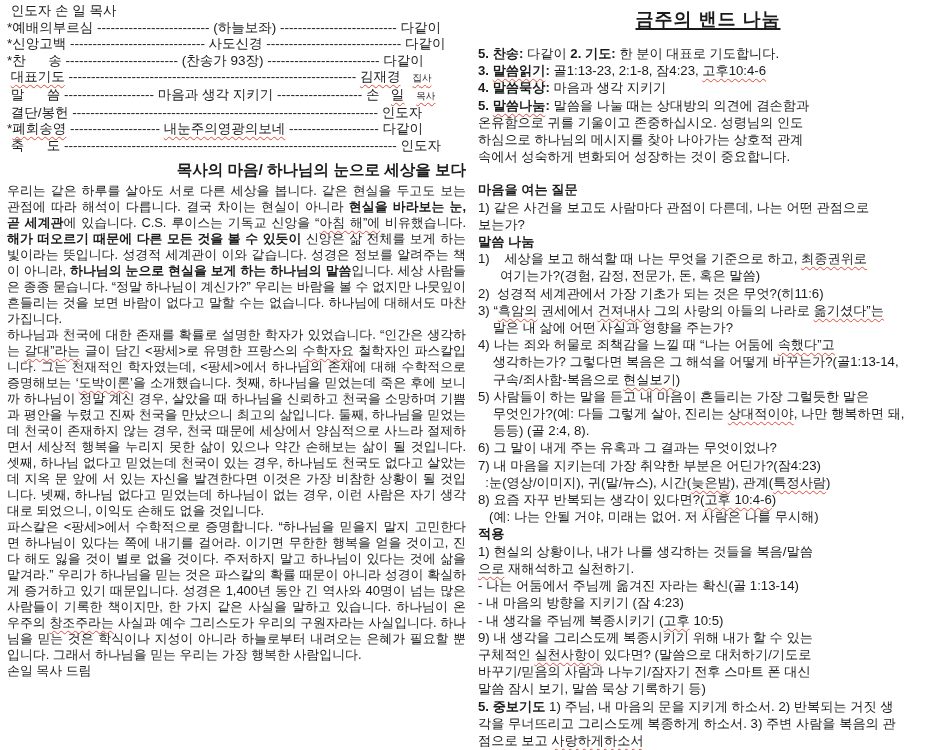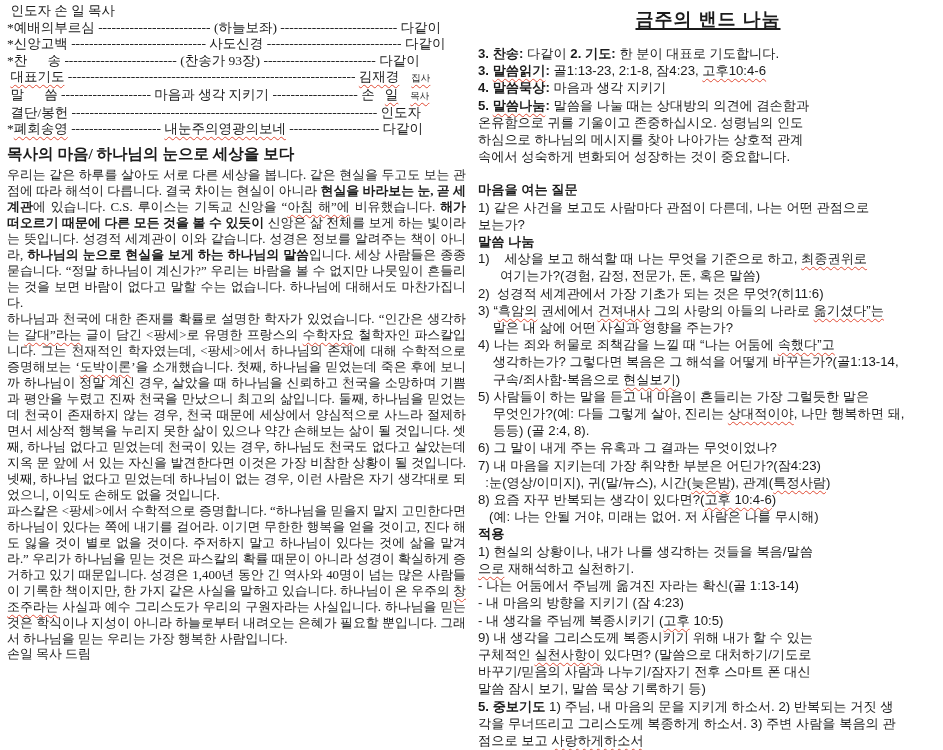--- a/index.html
+++ b/index.html
@@ -2,26 +2,26 @@
 <html><head>
 <meta charset="utf-8">
 <style>
   html,body{margin:0;padding:0;}
   body{
     width:943px;height:750px;overflow:hidden;position:relative;
     background:#ffffff;color:#1b1b1b;
     font-family:"Liberation Sans","DejaVu Sans",sans-serif;
   }
   .page{position:absolute;inset:0;}
-  .col-left{position:absolute;left:7px;top:3px;width:459px;font-family:Liberation Serif, serif;}
+  .col-left{position:absolute;left:7px;top:3px;width:459px;}
   .col-right{position:absolute;left:478px;top:5px;width:460px;}
   .worship{font-size:13.5px;line-height:16.6px;}
   .t-line{white-space:pre;}
   .t-gap{width:100%;}
-  .msg-heading{font-weight:bold;font-size:15.5px;line-height:20px;margin:6px 0 3px 0;}
+  .msg-heading{font-weight:bold;font-size:15.5px;line-height:20px;margin:6px 0 3px 0;text-align:right;}
   .msg-para{font-size:12.9px;line-height:16px;text-align:justify;word-break:break-all;}
   .msg-closing{font-size:12.9px;line-height:15.45px;}
   .band-title{
     font-weight:bold;font-size:18px;letter-spacing:1px;text-align:center;
     text-decoration:underline;text-decoration-thickness:1.5px;text-underline-offset:3px;
     margin:2px 0 14px 0;
   }
   .band-lines{font-size:13.2px;line-height:17.2px;}
   .b{font-weight:bold;}
   .sm{font-size:9.5px;margin-left:12px;}
@@ -41,36 +41,37 @@
   <div class="col-left">
     <div class="worship">
         <div class="t-line"><span> 인도자 손 일 목사</span></div>
         <div class="t-line"><span>*예배의부르심 ------------------------- (하늘보좌) -------------------------- 다같이</span></div>
         <div class="t-line"><span>*신앙고백 ------------------------------ 사도신경 ------------------------------ 다같이</span></div>
         <div class="t-line"><span>*찬      송 ------------------------- (찬송가 93장) ------------------------- 다같이</span></div>
         <div class="t-line"><span> </span><span class="w">대표기도</span><span> ---------------------------------------------------------------- </span><span class="w">김재경</span><span class="w sm">집사</span></div>
         <div class="t-line"><span> 말      씀 -------------------- 마음과 생각 지키기 ------------------- 손   </span><span class="w">일</span><span class="w sm">목사</span></div>
         <div class="t-line"><span> 결단/봉헌 -------------------------------------------------------------------- 인도자</span></div>
         <div class="t-line"><span>*</span><span class="w">폐회송영</span><span> -------------------- </span><span class="w">내눈주의영광의보네</span><span> -------------------- 다같이</span></div>
+        <div class="t-line"><span> 축      도 -------------------------------------------------------------------------- 인도자</span></div>
       </div>
 
     <div class="msg-heading">목사의 마음/ 하나님의 눈으로 세상을 보다</div>
 
     <div>
       <div class="msg-para"><span>우리는 같은 하루를 살아도 서로 다른 세상을 봅니다. 같은 현실을 두고도 보는 관점에 따라 해석이 다릅니다. 결국 차이는 현실이 아니라 </span><span class="b">현실을 바라보는 눈, 곧 세계관</span><span>에 있습니다. C.S. 루이스는 기독교 신앙을 “</span><span class="w">아침 해”에</span><span> 비유했습니다. </span><span class="b">해가 떠오르기 때문에 다른 모든 것을 볼 수 있듯이</span><span> 신앙은 삶 전체를 보게 하는 빛이라는 뜻입니다. 성경적 세계관이 이와 같습니다. 성경은 정보를 알려주는 책이 아니라, </span><span class="b">하나님의 눈으로 현실을 보게 하는 하나님의 말씀</span><span>입니다. 세상 사람들은 종종 묻습니다. “정말 하나님이 계신가?” 우리는 바람을 볼 수 없지만 나뭇잎이 흔들리는 것을 보면 바람이 없다고 말할 수는 없습니다. 하나님에 대해서도 마찬가집니다.</span></div>
       <div class="msg-para"><span>하나님과 천국에 대한 존재를 확률로 설명한 학자가 있었습니다. “인간은 생각하는 </span><span class="w">갈대”라는</span><span> 글이 담긴 &lt;팡세&gt;로 유명한 프랑스의 </span><span class="w">수학자요</span><span> 철학자인 파스칼입니다. 그는 천재적인 학자였는데, &lt;팡세&gt;에서 하나님의 존재에 대해 수학적으로 증명해보는 ‘</span><span class="w">도박이론</span><span>’을 소개했습니다. 첫째, 하나님을 믿었는데 죽은 후에 보니까 하나님이 정말 계신 경우, 살았을 때 하나님을 신뢰하고 천국을 소망하며 기쁨과 평안을 누렸고 진짜 천국을 만났으니 최고의 삶입니다. 둘째, 하나님을 믿었는데 천국이 존재하지 않는 경우, 천국 때문에 세상에서 양심적으로 사느라 절제하면서 세상적 행복을 누리지 못한 삶이 있으나 약간 손해보는 삶이 될 것입니다. 셋째, 하나님 없다고 믿었는데 천국이 있는 경우, 하나님도 천국도 없다고 살았는데 지옥 문 앞에 서 있는 자신을 발견한다면 이것은 가장 비참한 상황이 될 것입니다. 넷째, 하나님 없다고 믿었는데 하나님이 없는 경우, 이런 사람은 자기 생각대로 되었으니, 이익도 손해도 없을 것입니다.</span></div>
       <div class="msg-para"><span>파스칼은 &lt;팡세&gt;에서 수학적으로 증명합니다. “하나님을 믿을지 말지 고민한다면 하나님이 있다는 쪽에 내기를 걸어라. 이기면 무한한 행복을 얻을 것이고, 진다 해도 잃을 것이 별로 없을 것이다. 주저하지 말고 하나님이 있다는 것에 삶을 맡겨라.” 우리가 하나님을 믿는 것은 파스칼의 확률 때문이 아니라 성경이 확실하게 증거하고 있기 때문입니다. 성경은 1,400년 동안 긴 역사와 40명이 넘는 많은 사람들이 기록한 책이지만, 한 가지 같은 사실을 말하고 있습니다. 하나님이 온 우주의 </span><span class="w">창조주라는</span><span> 사실과 예수 그리스도가 우리의 구원자라는 사실입니다. 하나님을 믿는 것은 학식이나 지성이 아니라 하늘로부터 내려오는 은혜가 필요할 뿐입니다. 그래서 하나님을 믿는 우리는 가장 행복한 사람입니다.</span></div>
       <div class="msg-closing">손일 목사 드림</div>
     </div>
   </div>
 
   <div class="col-right">
     <div class="band-title">금주의 밴드 나눔</div>
     <div class="band-lines">
-        <div class="t-line"><span class="b">3. 찬송:</span><span> 다같이 </span><span class="b">2. 기도:</span><span> 한 분이 대표로 기도합니다.</span></div>
+        <div class="t-line"><span class="b">5. 찬송:</span><span> 다같이 </span><span class="b">2. 기도:</span><span> 한 분이 대표로 기도합니다.</span></div>
         <div class="t-line"><span class="b">3. </span><span class="b w">말씀읽기</span><span class="b">:</span><span> 골1:13-23, 2:1-8, 잠4:23, </span><span class="w">고후10:4-6</span></div>
         <div class="t-line"><span class="b">4. 말씀묵상:</span><span> 마음과 생각 지키기</span></div>
         <div class="t-line"><span class="b">5. </span><span class="b w">말씀나눔</span><span class="b">:</span><span> 말씀을 나눌 때는 상대방의 의견에 겸손함과</span></div>
         <div class="t-line"><span>온유함으로 귀를 기울이고 존중하십시오. 성령님의 인도</span></div>
         <div class="t-line"><span>하심으로 하나님의 메시지를 찾아 나아가는 상호적 관계</span></div>
         <div class="t-line"><span>속에서 성숙하게 변화되어 성장하는 것이 중요합니다.</span></div>
         <div class="t-gap" style="height: 16px;"></div>
         <div class="t-line"><span class="b">마음을 여는 질문</span></div>
         <div class="t-line"><span>1) 같은 사건을 보고도 사람마다 관점이 다른데, 나는 어떤 관점으로</span></div>
         <div class="t-line"><span>보는가?</span></div>

